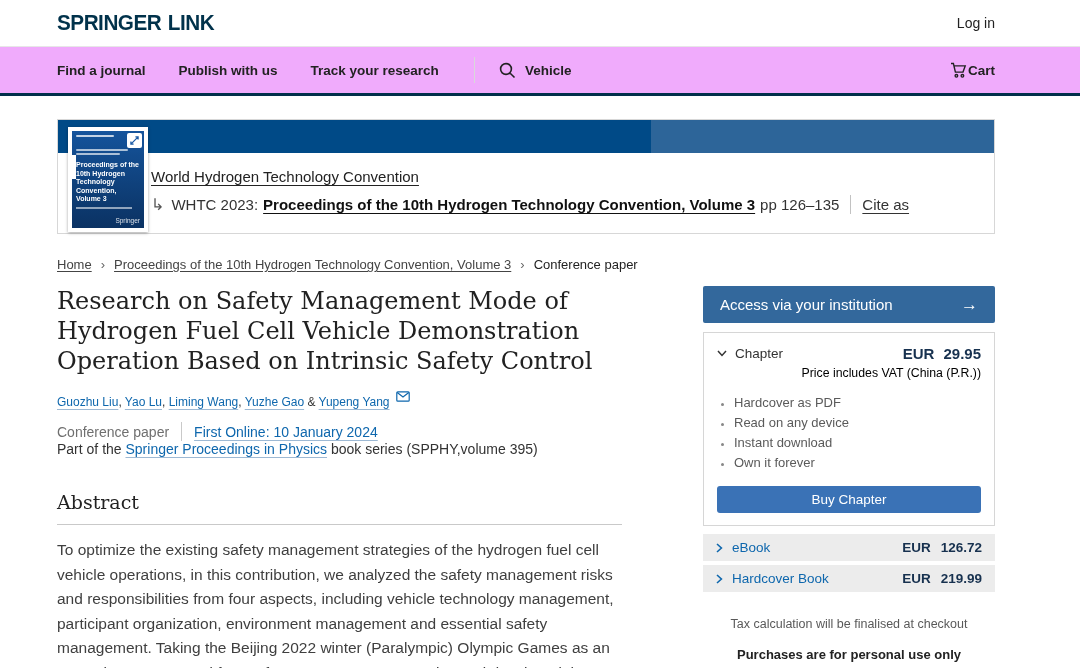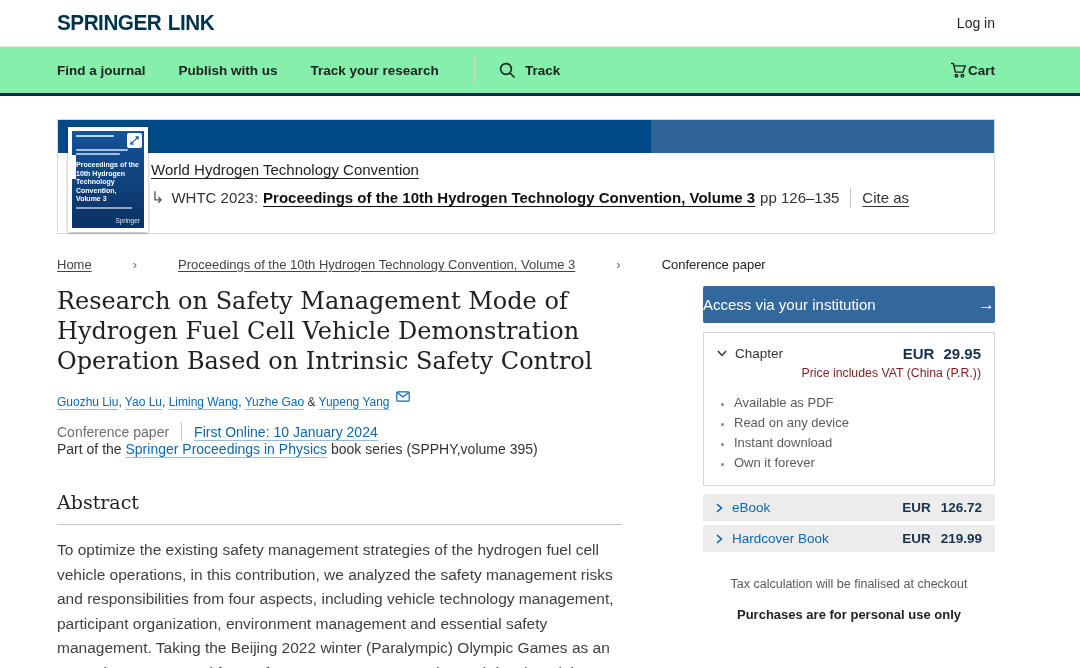--- a/index.html
+++ b/index.html
@@ -8,21 +8,21 @@
 
   
   .topbar { height:47px; display:flex; align-items:center; justify-content:space-between;
             padding:0 85px 0 57px; border-bottom:1px solid #e7e7e7; background:#fff; }
   .logo { font-weight:800; font-size:22px; letter-spacing:-0.5px; color:#01324b;
           transform:scaleX(.94); transform-origin:left; white-space:nowrap; cursor:pointer; }
   .logo .gap { display:inline-block; width:7px; }
   .login { font-weight:400; font-size:14px; color:#222; cursor:pointer; }
 
   
-  .subnav { height:49px; background:#86efac; border-bottom:3px solid #02304b;
+  .subnav { height:49px; background:#f0abfc; border-bottom:3px solid #02304b;
             display:flex; align-items:center; padding:0 85px 0 57px; }
   .subnav .navitem { font-weight:700; font-size:13.5px; color:#222; margin-right:33px; cursor:pointer; }
   .subnav .vdiv { width:1px; height:26px; background:#d9d9d9; margin:0 24px 0 2px; }
   .searchwrap { display:flex; align-items:center; gap:9px; cursor:pointer; }
   .searchwrap .slabel { font-weight:700; font-size:13.5px; color:#222; }
   .spacer { flex:1; }
   .cartwrap { display:flex; align-items:center; cursor:pointer; }
   .cartwrap .clabel { font-weight:700; font-size:13.5px; color:#222; }
 
   
@@ -39,33 +39,33 @@
   .cover-inner .t1 { width:38px; margin-top:1px; }
   .cover-inner .t2 { width:52px; margin-top:12px; height:2px; background:rgba(255,255,255,.65); }
   .cover-inner .t3 { width:44px; margin-top:2px; height:2px; background:rgba(255,255,255,.65); }
   .cover-title { margin-top:6px; color:#fff; font-weight:700; font-size:7px; line-height:8.5px; }
   .cover-sub { margin-top:3px; height:2px; width:56px; background:rgba(255,255,255,.55); }
   .cover-pub { position:absolute; bottom:4px; left:0; right:4px; text-align:right;
                color:rgba(255,255,255,.85); font-size:6.5px; }
   .cover-notch { position:absolute; left:0; top:24px; width:4px; height:24px; background:#fff; }
   .expand-btn { position:absolute; top:2px; right:2px; width:15px; height:15px; background:#fff;
                 border-radius:2px; display:flex; align-items:center; justify-content:center; }
-  .banner-body { padding:8px 20px 0 93px; }
+  .banner-body { padding:15px 20px 0 93px; }
   .banner-line1 a { font-size:15px; color:#222; text-decoration:underline;
                     text-underline-offset:3px; cursor:pointer; }
   .banner-line2 { margin-top:9px; font-size:15px; color:#333; display:flex; align-items:center; }
   .branch-arrow { color:#555; font-size:16px; margin-right:7px; }
   .book-link { font-weight:700; color:#111; text-decoration:underline; text-underline-offset:3px;
                margin-left:5px; cursor:pointer; }
   .pages { margin-left:5px; }
   .cite-div { width:1px; height:19px; background:#c2c2c2; margin:0 11px; }
   .cite-as { color:#333; text-decoration:underline; text-underline-offset:3px; cursor:pointer; }
 
   
-  .breadcrumb { margin:23px 0 0 57px; font-size:13px; color:#444; display:flex; align-items:center;gap:32px; }
+  .breadcrumb { margin:23px 0 0 57px; font-size:13px; color:#444; display:flex; align-items:center; }
   .breadcrumb a { color:#444; text-decoration:underline; text-underline-offset:2px; cursor:pointer; }
   .crumb-sep { color:#666; margin:0 9px; font-size:13px; }
   .crumb-current { color:#222; }
 
   
   .main { display:flex; margin:14px 0 0 57px; }
   .leftcol { width:565px; }
   .rightcol { width:292px; margin-left:81px; }
 
   h1.title { font-family:"DejaVu Serif", serif; font-weight:500; font-size:24px;
@@ -82,29 +82,29 @@
   .serieline { font-size:14px; color:#333; }
   .serieline a { color:#0e67ad; text-decoration:underline; text-decoration-color:#9db9d4;
                  text-underline-offset:3px; cursor:pointer; }
   h2.abstract { margin-top:34px; font-family:"DejaVu Serif", serif; font-weight:500;
                 font-size:19px; color:#222; }
   .rule { margin-top:11px; border:none; border-top:1px solid #c9c9c9; width:565px; }
   .abstract-text { margin-top:13px; font-size:15.5px; line-height:24.5px; color:#3f3f3f; width:565px; }
 
   
   .access-btn { height:37px; background:#33689c; border-radius:2px; display:flex;
-                align-items:center; justify-content:space-between; padding:0 0;
+                align-items:center; justify-content:space-between; padding:0 17px;
                 color:#fff; font-size:15px; cursor:pointer; }
   .access-btn .arrow { font-size:17px; }
   .chapter-card { margin-top:9px; border:1px solid #d6d6d6; background:#fff; padding:12px 13px 12px; }
   .chapter-head { display:flex; justify-content:space-between; }
   .chapter-left { display:flex; align-items:center; gap:8px; font-size:13.5px; color:#333; cursor:pointer; }
   .price-main { font-weight:700; font-size:15px; color:#17314f; }
   .price-main .cur { margin-right:9px; }
-  .vat-note { margin-top:4px; text-align:right; font-size:12.3px; color:#7f1d1d; }
+  .vat-note { margin-top:4px; text-align:right; font-size:12.3px; color:#000000; }
   .features { margin:13px 0 0 17px; }
   .features li { font-size:13px; color:#5a5a5a; line-height:20px; }
   .features li::marker { color:#888; font-size:11px; }
   .buy-btn { margin-top:13px; width:100%; height:27px; background:#3a72b6; border:none;
              border-radius:3px; color:#fff; font-size:13.5px; font-family:inherit; cursor:pointer; }
   .price-row { margin-top:8px; height:27px; background:#ececec; display:flex; align-items:center;
                justify-content:space-between; padding:0 13px; cursor:pointer; }
   .price-row + .price-row { margin-top:4px; }
   .pr-left { display:flex; align-items:center; gap:9px; color:#0e67ad; font-size:13.5px; }
   .pr-price { font-weight:700; font-size:13.5px; color:#17314f; }
@@ -127,21 +127,21 @@
   <span class="navitem">Publish with us</span>
   <span class="navitem">Track your research</span>
   <span class="vdiv"></span>
   <span class="searchwrap">
     <span>
       <svg width="17" height="17" viewBox="0 0 17 17" fill="none" stroke="#222" stroke-width="1.6">
         <circle cx="7" cy="7" r="5.4"></circle>
           <line x1="11.2" y1="11.2" x2="15.5" y2="15.5"></line>
       </svg>
     </span>
-    <span class="slabel">Track</span>
+    <span class="slabel">Vehicle</span>
   </span>
   <span class="spacer"></span>
   <span class="cartwrap">
     <span>
       <svg width="18" height="17" viewBox="0 0 18 17" fill="none" stroke="#222" stroke-width="1.4">
         <path d="M1 1.5 h2.4 l2 8.6 h7.6 l2.2-6.2 H4"></path>
         <circle cx="6.4" cy="13.8" r="1.3"></circle>
           <circle cx="12.4" cy="13.8" r="1.3"></circle>
       </svg>
     </span>
@@ -225,25 +225,26 @@
         <span class="chapter-left">
           <svg width="10" height="7" viewBox="0 0 10 7" fill="none" stroke="#333" stroke-width="1.5">
               <path d="M1 1 L5 5.4 L9 1"></path>
             </svg>
           <span>Chapter</span>
         </span>
         <span class="price-main"><span class="cur">EUR</span><span>29.95</span></span>
       </div>
       <div class="vat-note">Price includes VAT (China (P.R.))</div>
       <ul class="features">
-        <li>Available as PDF</li>
+        <li>Hardcover as PDF</li>
         <li>Read on any device</li>
         <li>Instant download</li>
         <li>Own it forever</li>
       </ul>
+      <button class="buy-btn">Buy Chapter</button>
     </div>
 
     <div class="price-row">
       <span class="pr-left">
         <svg width="7" height="10" viewBox="0 0 7 10" fill="none" stroke="#0e67ad" stroke-width="1.6">
             <path d="M1 1 L5.4 5 L1 9"></path>
           </svg>
         <span>eBook</span>
       </span>
       <span class="pr-price"><span class="cur">EUR</span><span>126.72</span></span>

